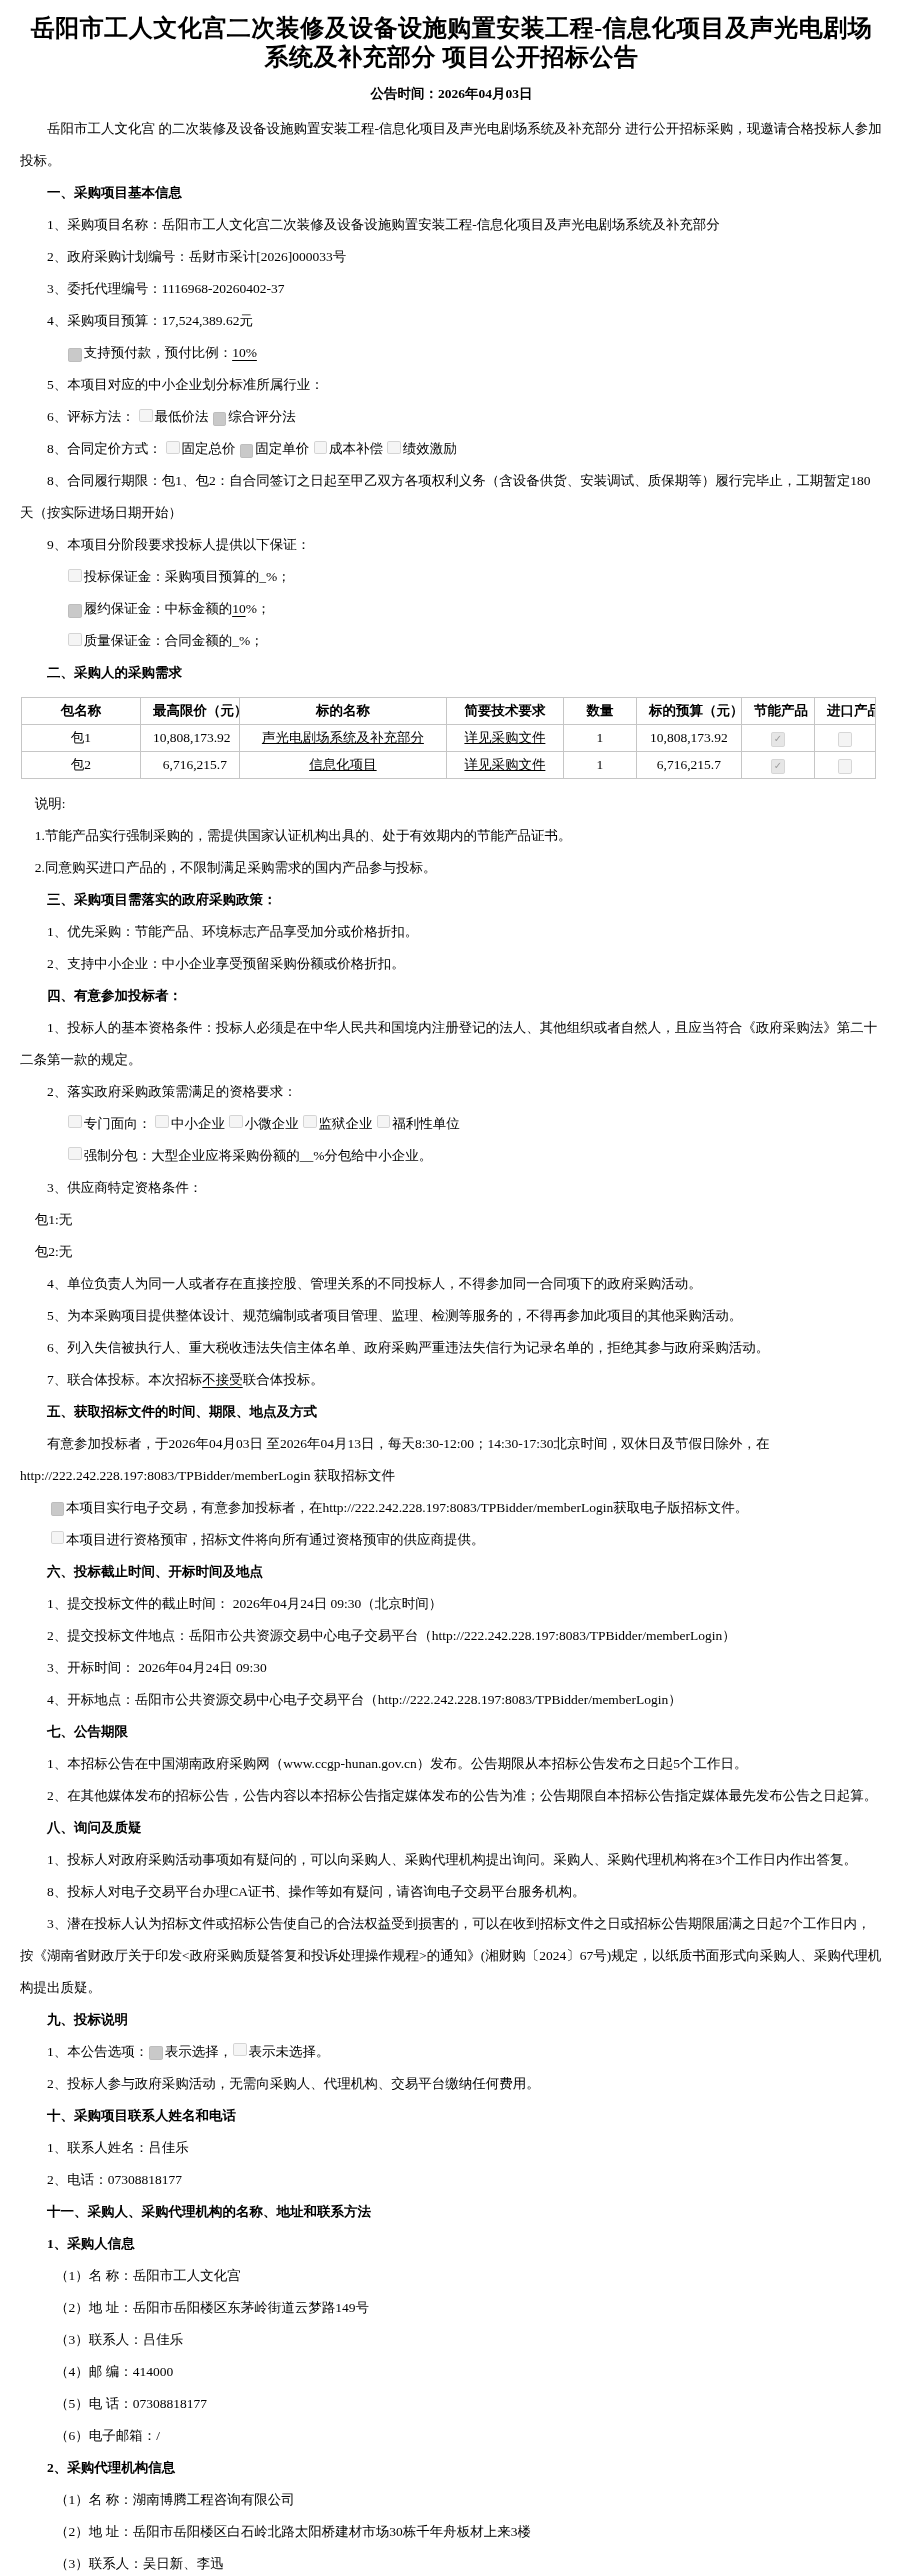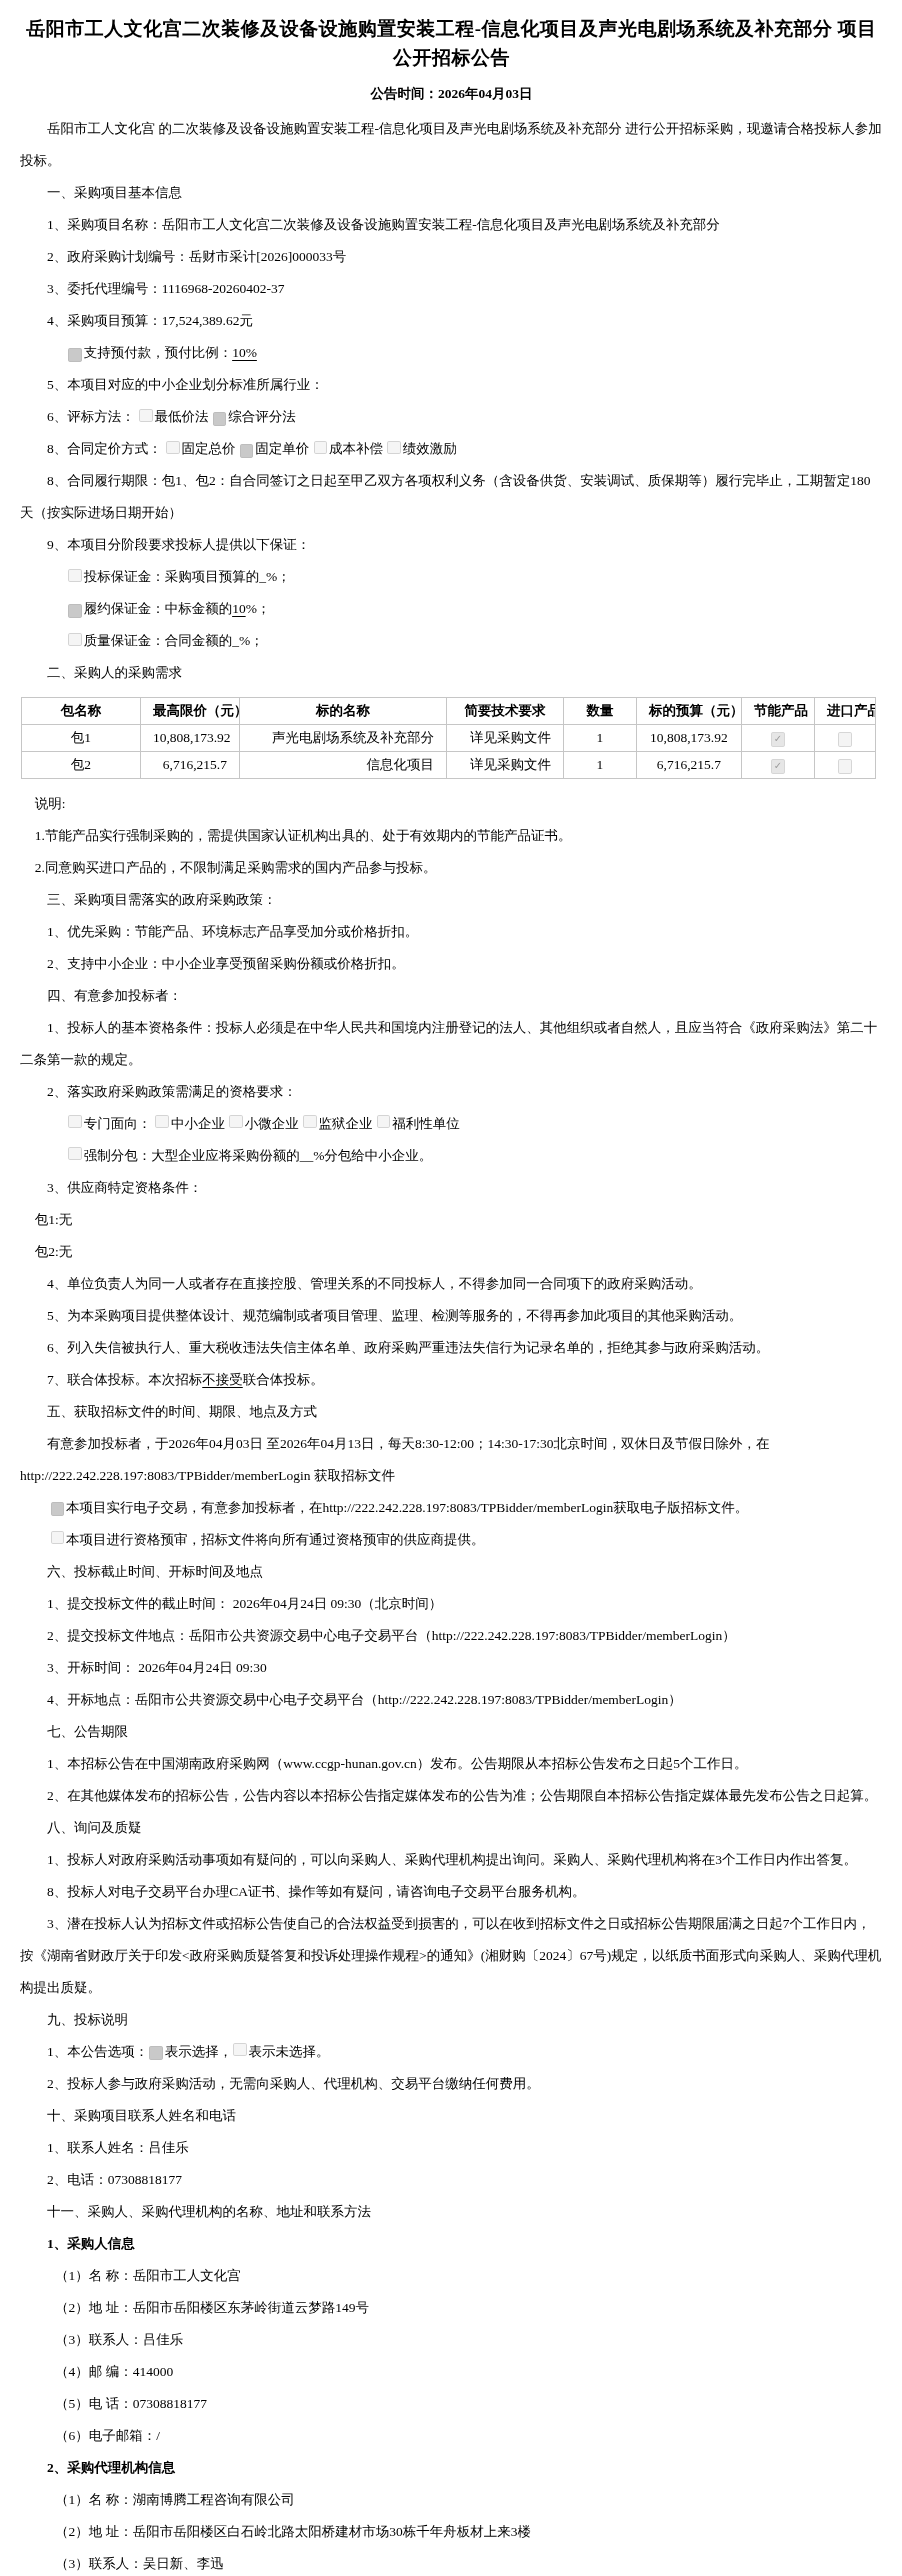--- a/index.html
+++ b/index.html
@@ -5,35 +5,35 @@
   html,body { margin:0; padding:0; background:#ffffff; }
   body {
     width:903px;
     color:#000;
     font-family:"Liberation Serif","DejaVu Serif",serif;
     font-size:13.5px;
   }
   .doc { padding:14.4px 20px 36px 20px; }
   .title {
     margin:0;
-    font-size:19px;
+    font-size:24px;
     font-weight:bold;
     text-align:center;
     line-height:29px;
     letter-spacing:0.5px;
   }
   .date-line {
     text-align:center;
     font-weight:bold;
     line-height:32px;
     margin-top:5.4px;
   }
   .body-area { margin-top:3.6px; }
   .body-area p { margin:0; line-height:32px; text-indent:2em; }
-  p.h   { font-weight:normal; }
+  p.h   { font-weight:bold; }
   p.h2  { font-weight:bold; }
   p.sub  { text-indent:3.5em; }
   p.sub2 { text-indent:2.2em; }
   p.note { text-indent:1.1em; }
   p.contact { text-indent:2.6em; }
   .u { text-decoration:underline; text-underline-offset:2.7px;text-align:right; }
   
   .cb {
     display:inline-block; width:11.7px; height:11.7px;
     border:0.9px solid #d4d4d4; background:#f5f5f5; border-radius:1.8px;
@@ -46,21 +46,21 @@
   table.tbl {
     border-collapse:collapse; table-layout:fixed;
     width:855px; margin:8.1px 0 8.1px 0.9px;
     text-align:center;
   }
   .tbl th, .tbl td {
     border:0.9px solid #c6c6c6; height:26px; padding:0 12px;
     font-size:13.5px; white-space:nowrap; overflow:hidden;
   }
   .tbl th { font-weight:bold; }
-  .tbl td.al { text-align:right; }
+  .tbl td.al { text-align:center;text-decoration:underline; }
   .tbl td.ar { text-align:right; }
   .cbt {
     display:inline-block; width:12.6px; height:12.6px;
     border:0.9px solid #d6d6d6; background:#f4f4f4; border-radius:1.8px;
     vertical-align:middle; font-size:10px; line-height:12.6px; text-align:center;
   }
   .cbt.checked { background:#e6e6e6; color:#9b9b9b; }
   .cbt.checked::after { content:"✓"; display:block; line-height:12.6px; }
 </style>
 </head>

